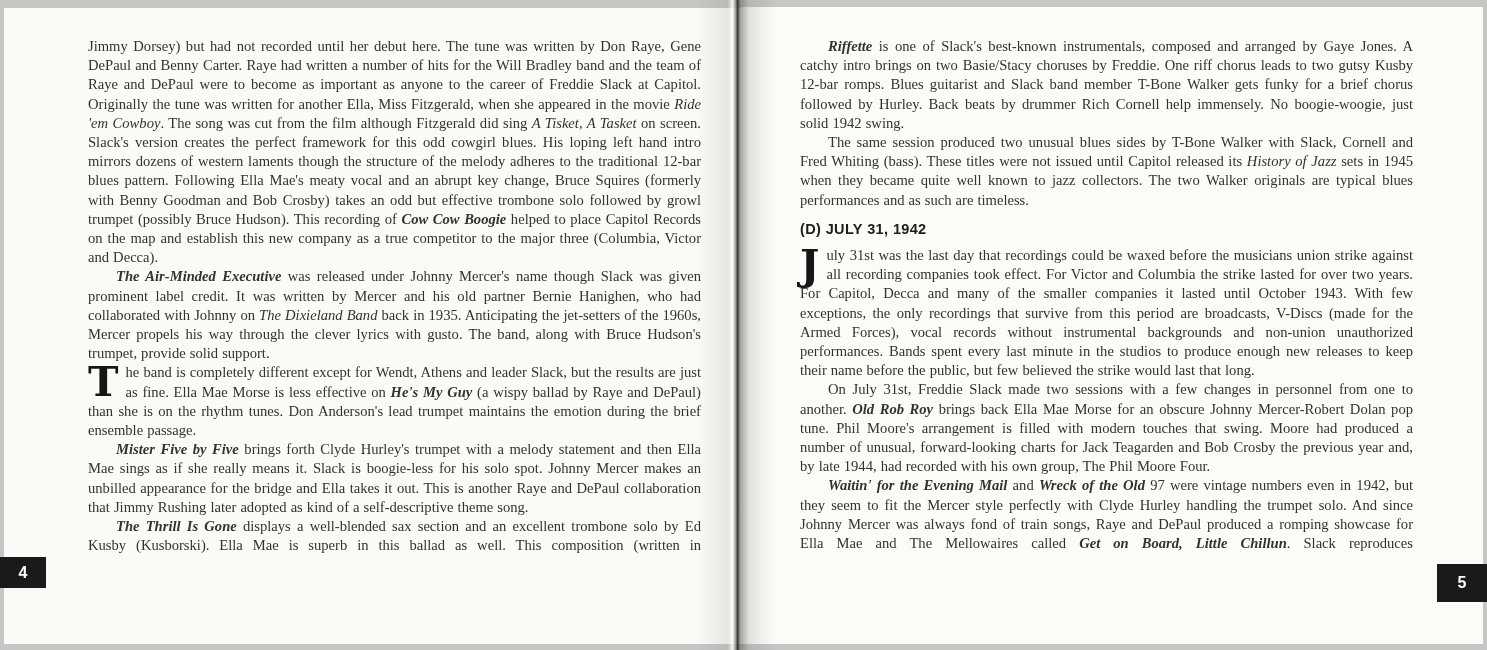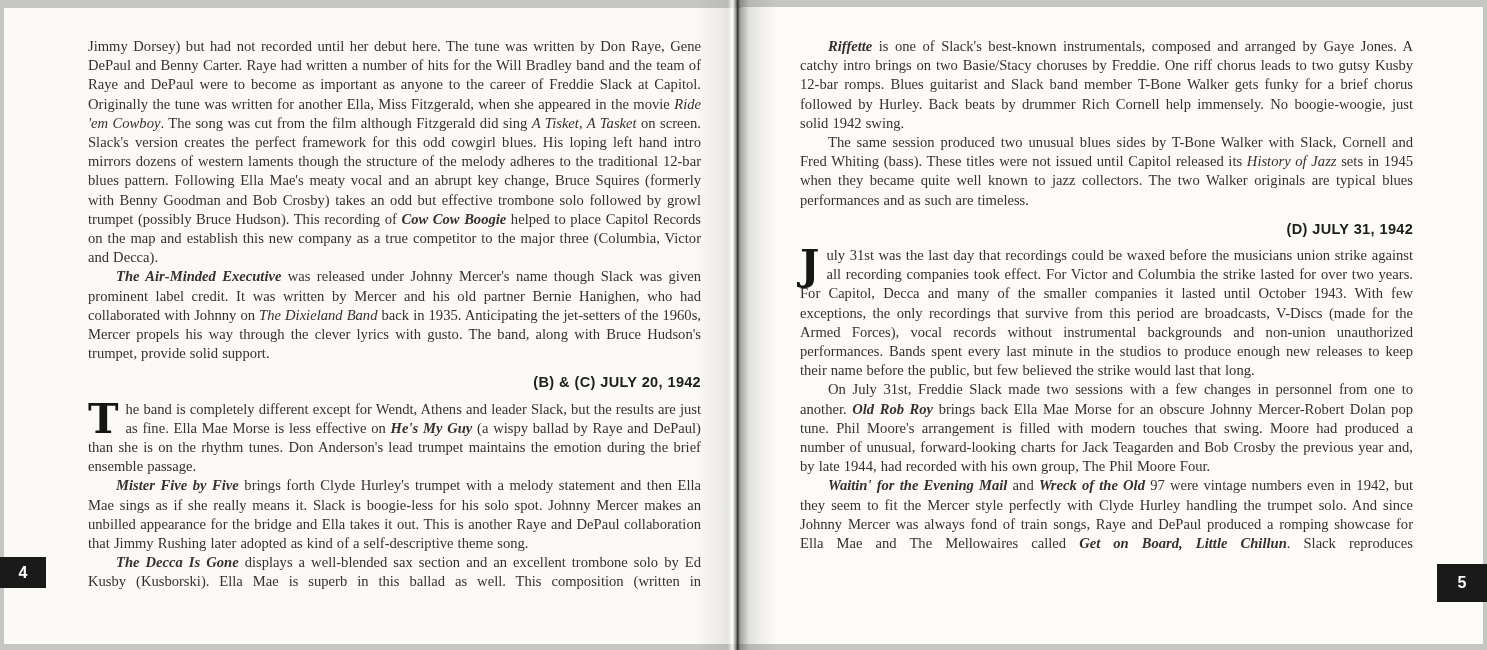--- a/index.html
+++ b/index.html
@@ -67,21 +67,21 @@
   }
   .textcol p.indent { text-indent: 28px; }
   .textcol p.cont   { text-align-last: justify; }
   .heading {
     font-family: "Liberation Sans", "DejaVu Sans", sans-serif;
     font-weight: bold;
     font-size: 14.5px;
     letter-spacing: 0.3px;
     color: #1d1d1b;
     margin: 10px 0 7px 0;
-    text-align: right;
+    text-align: left;
   }
   .i  { font-style: italic; }
   .bi { font-style: italic; font-weight: bold; }
   .dropcap {
     float: left;
     font-family: "DejaVu Serif", serif;
     font-weight: bold;
     font-size: 41px;
     line-height: 32px;
     margin: 3px 7px 0 0;
@@ -114,24 +114,23 @@
 </head>
 <body>
 
 <div class="spread">
   <div class="paper"></div>
   <div class="page-right-tint"></div>
 
   <div id="left-text" class="textcol">
       <p class=""><span>Jimmy Dorsey) but had not recorded until her debut here. The tune was written by Don Raye, Gene DePaul and Benny Carter. Raye had written a number of hits for the Will Bradley band and the team of Raye and DePaul were to become as important as anyone to the career of Freddie Slack at Capitol. Originally the tune was written for another Ella, Miss Fitzgerald, when she appeared in the movie </span><span class="i">Ride 'em Cowboy</span><span>. The song was cut from the film although Fitzgerald did sing </span><span class="i">A Tisket, A Tasket</span><span> on screen. Slack's version creates the perfect framework for this odd cowgirl blues. His loping left hand intro mirrors dozens of western laments though the structure of the melody adheres to the traditional 12-bar blues pattern. Following Ella Mae's meaty vocal and an abrupt key change, Bruce Squires (formerly with Benny Goodman and Bob Crosby) takes an odd but effective trombone solo followed by growl trumpet (possibly Bruce Hudson). This recording of </span><span class="bi">Cow Cow Boogie</span><span> helped to place Capitol Records on the map and establish this new company as a true competitor to the major three (Columbia, Victor and Decca).</span></p>
       <p class="indent"><span class="bi">The Air-Minded Executive</span><span> was released under Johnny Mercer's name though Slack was given prominent label credit. It was written by Mercer and his old partner Bernie Hanighen, who had collaborated with Johnny on </span><span class="i">The Dixieland Band</span><span> back in 1935. Anticipating the jet-setters of the 1960s, Mercer propels his way through the clever lyrics with gusto. The band, along with Bruce Hudson's trumpet, provide solid support.</span></p>
-      <div class="heading">(B) &amp; (C) JULY 20, 1942</div>
       <p class=""><span class="dropcap">T</span><span>he band is completely different except for Wendt, Athens and leader Slack, but the results are just as fine. Ella Mae Morse is less effective on </span><span class="bi">He's My Guy</span><span> (a wispy ballad by Raye and DePaul) than she is on the rhythm tunes. Don Anderson's lead trumpet maintains the emotion during the brief ensemble passage.</span></p>
       <p class="indent"><span class="bi">Mister Five by Five</span><span> brings forth Clyde Hurley's trumpet with a melody statement and then Ella Mae sings as if she really means it. Slack is boogie-less for his solo spot. Johnny Mercer makes an unbilled appearance for the bridge and Ella takes it out. This is another Raye and DePaul collaboration that Jimmy Rushing later adopted as kind of a self-descriptive theme song.</span></p>
-      <p class="indent cont"><span class="bi">The Decca Is Gone</span><span> displays a well-blended sax section and an excellent trombone solo by Ed Kusby (Kusborski). Ella Mae is superb in this ballad as well. This composition (written in</span></p>
+      <p class="indent cont"><span class="bi">The Thrill Is Gone</span><span> displays a well-blended sax section and an excellent trombone solo by Ed Kusby (Kusborski). Ella Mae is superb in this ballad as well. This composition (written in</span></p>
     </div>
   <div id="right-text" class="textcol">
       <p class="indent"><span class="bi">Riffette</span><span> is one of Slack's best-known instrumentals, composed and arranged by Gaye Jones. A catchy intro brings on two Basie/Stacy choruses by Freddie. One riff chorus leads to two gutsy Kusby 12-bar romps. Blues guitarist and Slack band member T-Bone Walker gets funky for a brief chorus followed by Hurley. Back beats by drummer Rich Cornell help immensely. No boogie-woogie, just solid 1942 swing.</span></p>
       <p class="indent"><span>The same session produced two unusual blues sides by T-Bone Walker with Slack, Cornell and Fred Whiting (bass). These titles were not issued until Capitol released its </span><span class="i">History of Jazz</span><span> sets in 1945 when they became quite well known to jazz collectors. The two Walker originals are typical blues performances and as such are timeless.</span></p>
       <div class="heading">(D) JULY 31, 1942</div>
       <p class=""><span class="dropcap">J</span><span>uly 31st was the last day that recordings could be waxed before the musicians union strike against all recording companies took effect. For Victor and Columbia the strike lasted for over two years. For Capitol, Decca and many of the smaller companies it lasted until October 1943. With few exceptions, the only recordings that survive from this period are broadcasts, V-Discs (made for the Armed Forces), vocal records without instrumental backgrounds and non-union unauthorized performances. Bands spent every last minute in the studios to produce enough new releases to keep their name before the public, but few believed the strike would last that long.</span></p>
       <p class="indent"><span>On July 31st, Freddie Slack made two sessions with a few changes in personnel from one to another. </span><span class="bi">Old Rob Roy</span><span> brings back Ella Mae Morse for an obscure Johnny Mercer-Robert Dolan pop tune. Phil Moore's arrangement is filled with modern touches that swing. Moore had produced a number of unusual, forward-looking charts for Jack Teagarden and Bob Crosby the previous year and, by late 1944, had recorded with his own group, The Phil Moore Four.</span></p>
       <p class="indent cont"><span class="bi">Waitin' for the Evening Mail</span><span> and </span><span class="bi">Wreck of the Old</span><span> 97 were vintage numbers even in 1942, but they seem to fit the Mercer style perfectly with Clyde Hurley handling the trumpet solo. And since Johnny Mercer was always fond of train songs, Raye and DePaul produced a romping showcase for Ella Mae and The Mellowaires called </span><span class="bi">Get on Board, Little Chillun</span><span>. Slack reproduces</span></p>
     </div>
 

